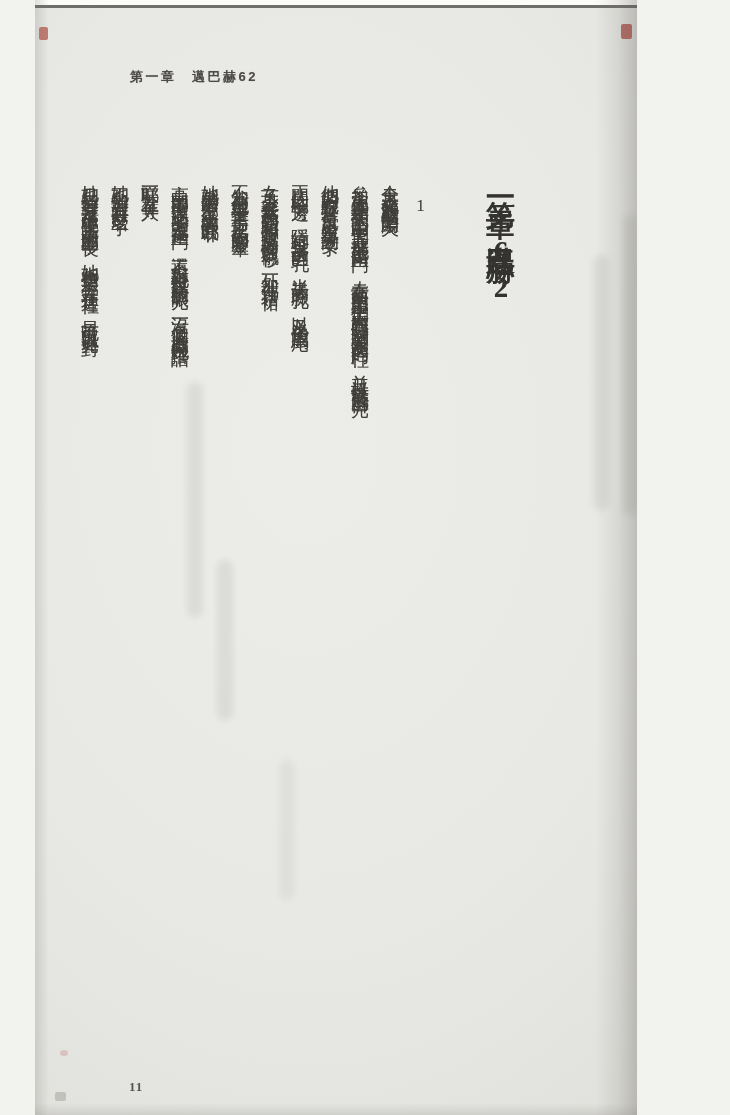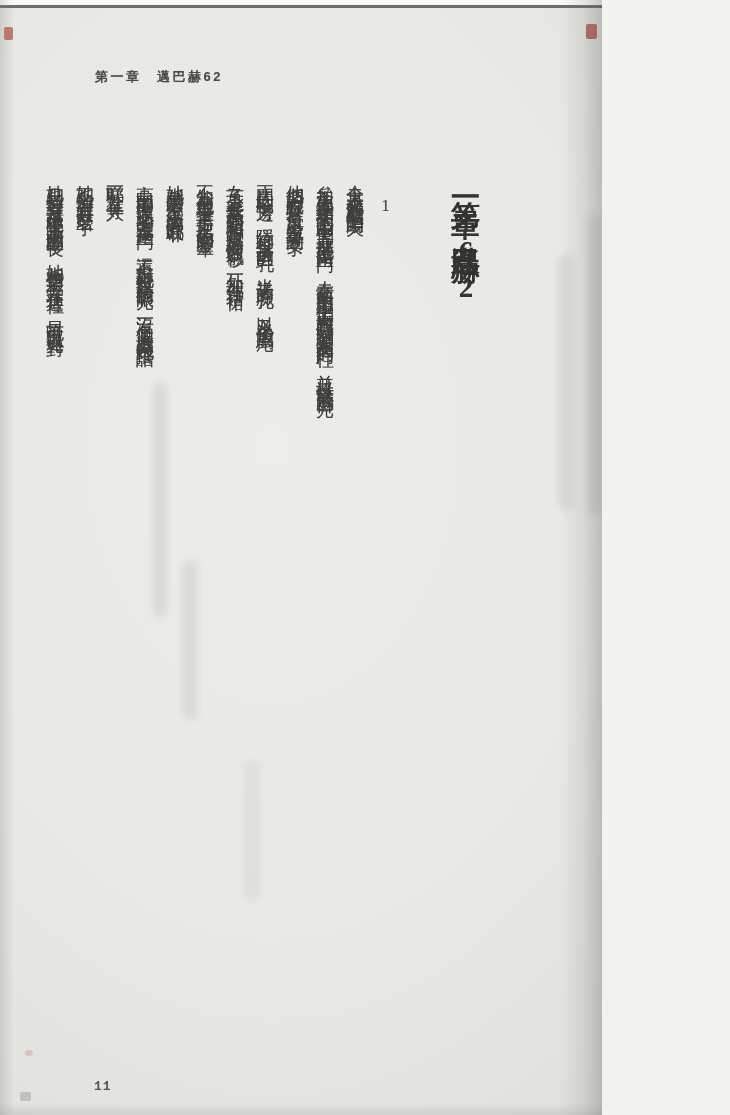--- a/index.html
+++ b/index.html
@@ -4,20 +4,21 @@
 <style>
   html,body { margin:0; padding:0; }
   body {
     width:730px; height:1115px;
     background:#f2f2ef;
     font-family:"Liberation Serif","DejaVu Serif",serif;
   }
   .scan {
     position:relative; width:602px; height:1115px; overflow:hidden;
     background:#fdba74;
+    margin-left:35px;
   }
   .paper {
     position:absolute; inset:0;
     background:
       radial-gradient(ellipse 120% 90% at 45% 40%, #ecece9 0%, #e8e8e5 50%, #e0e0dc 82%, #d3d3cf 100%);
   }
   
   .top-white { position:absolute; top:0; left:0; width:100%; height:5px; background:#fbfbf9; }
   .top-line  { position:absolute; top:5px; left:0; width:100%; height:3px; background:#514f4b; opacity:.8; }
   .gutter-right {
@@ -69,21 +70,21 @@
     display:block; margin:0 38px 0 0; padding-top:46px;
     font-size:17px; line-height:30px; color:#4a4944;
   }
   .vertical-body p {
     margin:0; font-size:18px; line-height:30px; letter-spacing:3.2px;
     text-indent:21px;
   }
 
   .page-number {
     position:absolute; left:94px; top:1079px;
-    font-family:Liberation Mono, monospace;
+    font-family:Liberation Serif, serif;
     font-size:13px; font-weight:bold; letter-spacing:1px; color:#56554f;
   }
 </style>
 </head>
 <body>
 
 <div class="scan">
   <div class="paper"></div>
 
   <div class="top-white"></div>

